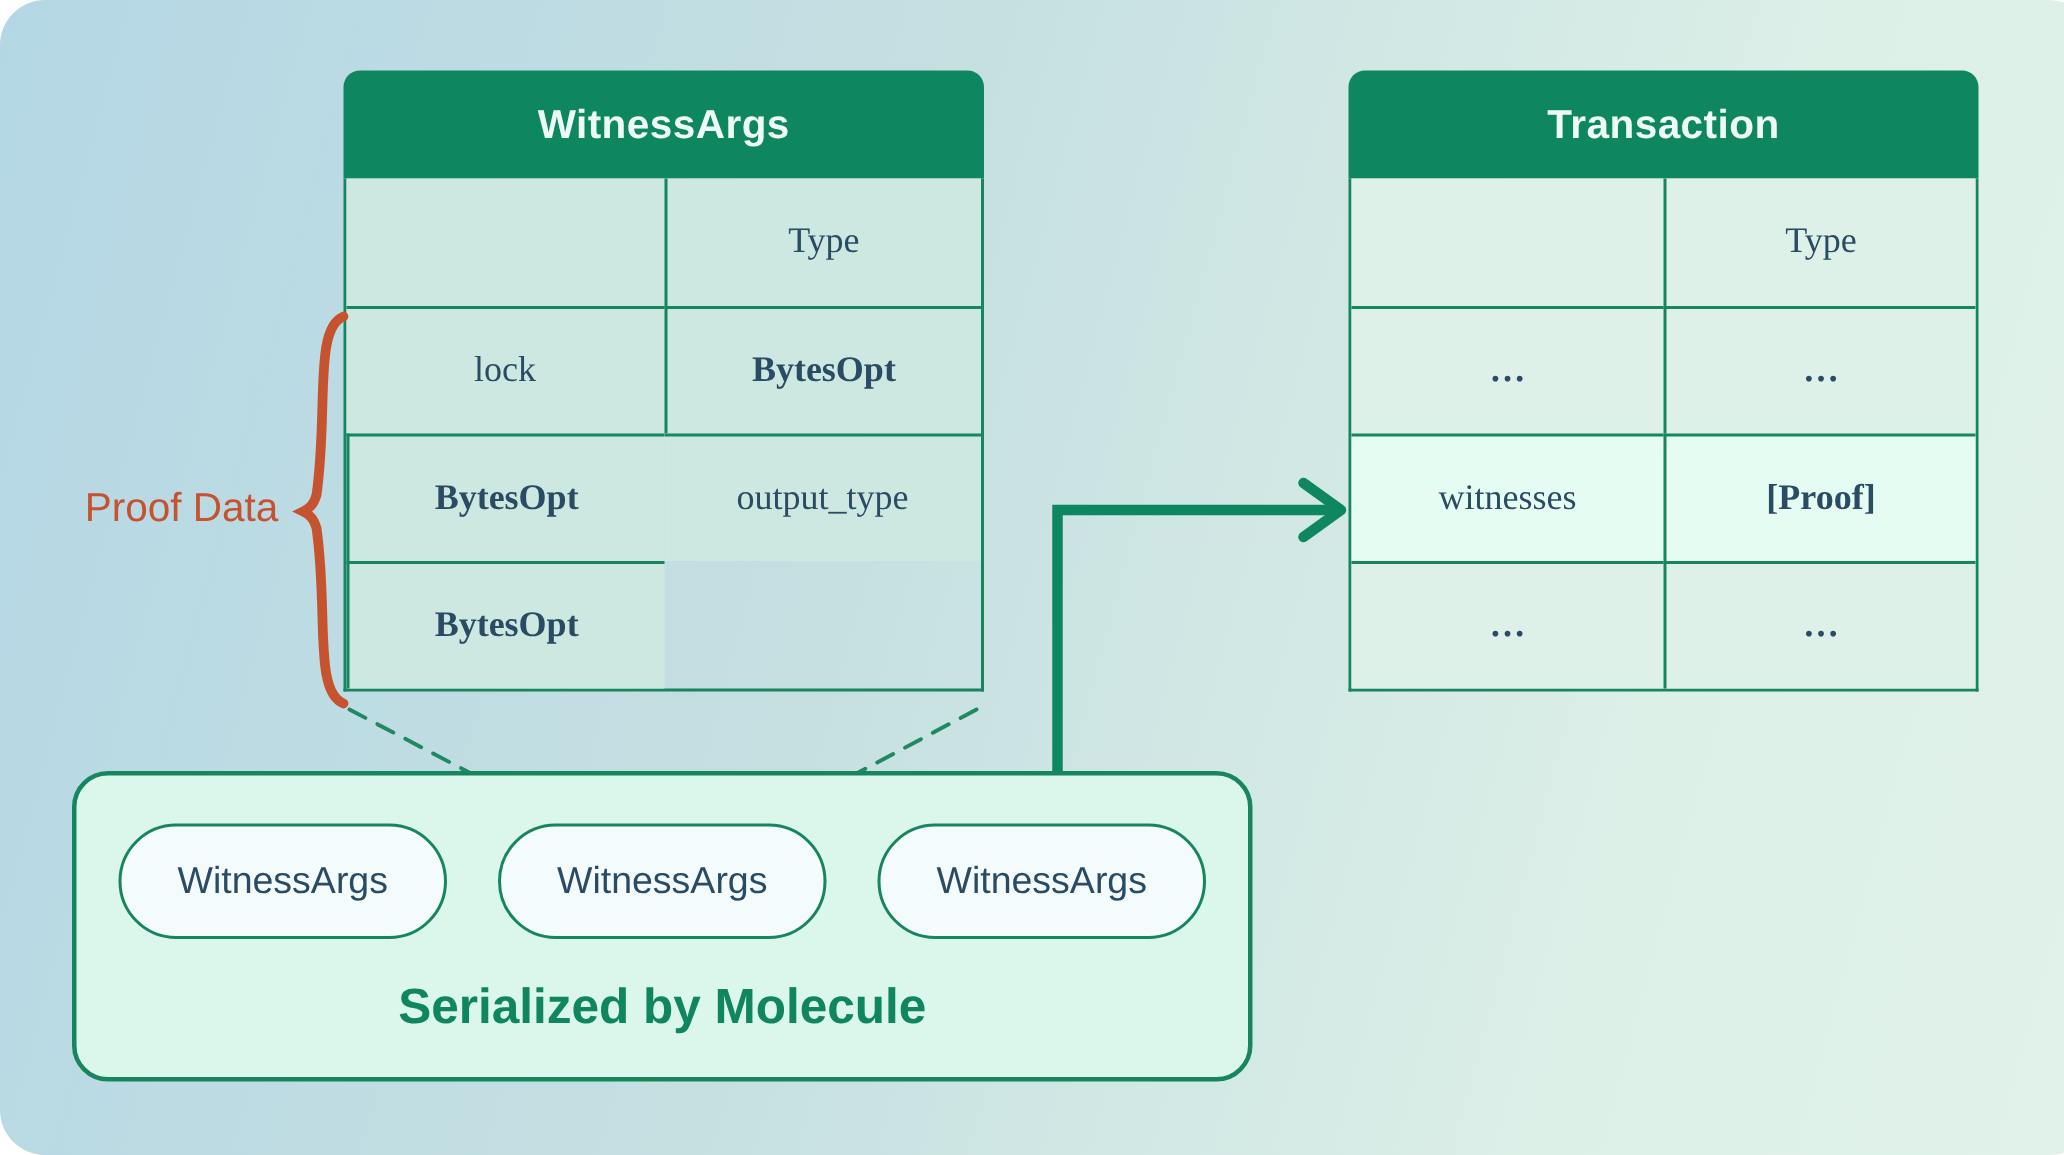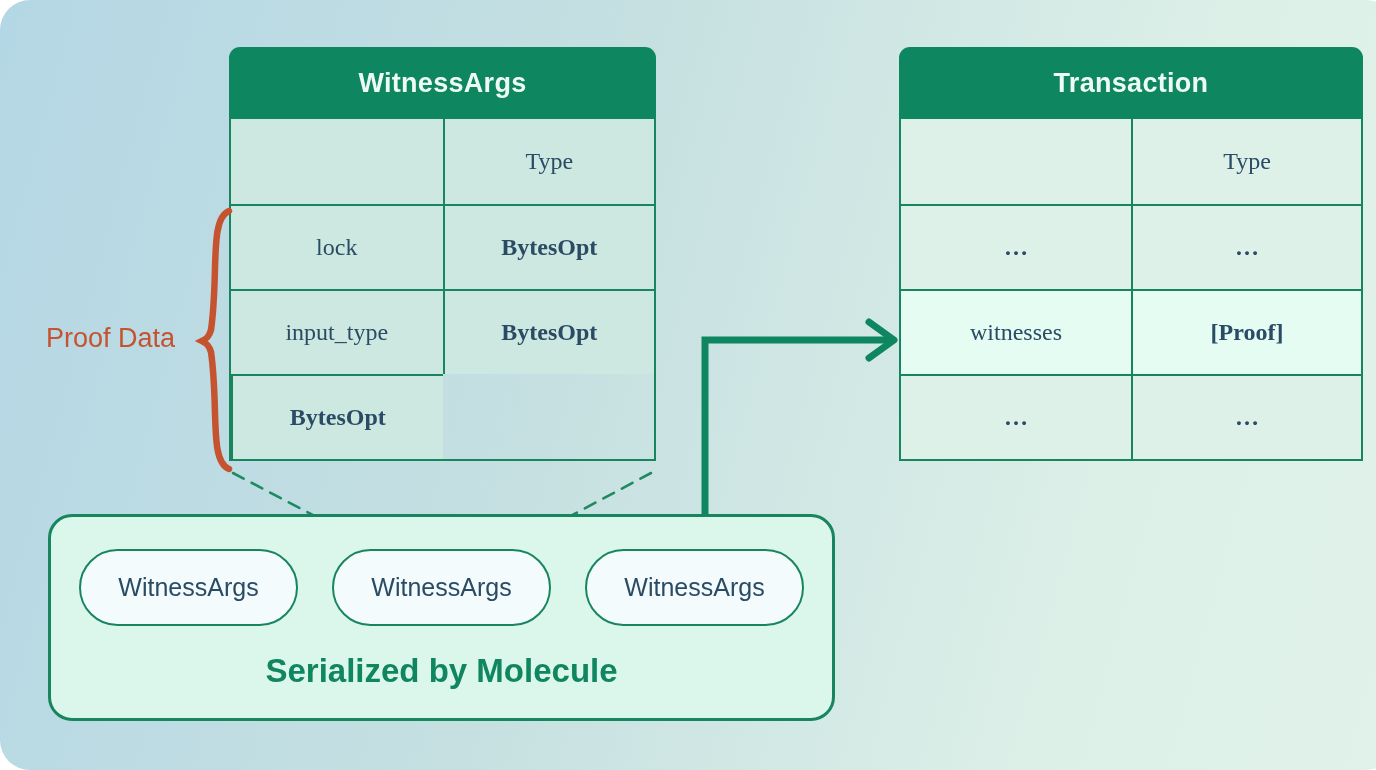--- a/index.html
+++ b/index.html
@@ -48,30 +48,30 @@
     justify-content: center;
     font-size: 24px;
     color: #2a4b64;
     background: transparent;
   }
   .col2 { border-left: 2px solid #17855e; }
   .rsep { border-top: 2px solid #17855e; }
   .bold { font-weight: bold; }
   #witnessargs-table { left: 229px; top: 47px; }
   #witnessargs-table .cell { background: #cde8e0; }
-  #transaction-table { left: 899px; top: 47px; width: 464px; }
+  #transaction-table { left: 899px; top: 47px; width: 420px; }
   #transaction-table .cell { background: #def1e9; }
   #transaction-table .cell.hl { background: #e4fcf2; }
   
   #proof-data-label {
     position: absolute;
     left: 46px;
     top: 323px;
     width: 150px;
-    text-align: left;
+    text-align: center;
     font-size: 27px;
     color: #c6532f;
   }
   
   #overlay {
     position: absolute;
     left: 0; top: 0;
     width: 1376px; height: 770px;
     pointer-events: none;
   }
@@ -119,22 +119,22 @@
 
 <div id="frame">
 
   <div class="schema-table" id="witnessargs-table">
     <div class="tbl-header">WitnessArgs</div>
     <div class="tbl-body">
       <div class="cell"></div>
       <div class="cell col2">Type</div>
       <div class="cell rsep">lock</div>
       <div class="cell col2 rsep bold">BytesOpt</div>
-      <div class="cell rsep">input_type</div>
       <div class="cell col2 rsep bold">BytesOpt</div>
+      <div class="cell rsep">output_type</div>
       <div class="cell col2 rsep bold">BytesOpt</div>
     </div>
   </div>
 
   <div class="schema-table" id="transaction-table">
     <div class="tbl-header">Transaction</div>
     <div class="tbl-body">
       <div class="cell"></div>
       <div class="cell col2">Type</div>
       <div class="cell rsep bold">…</div>

